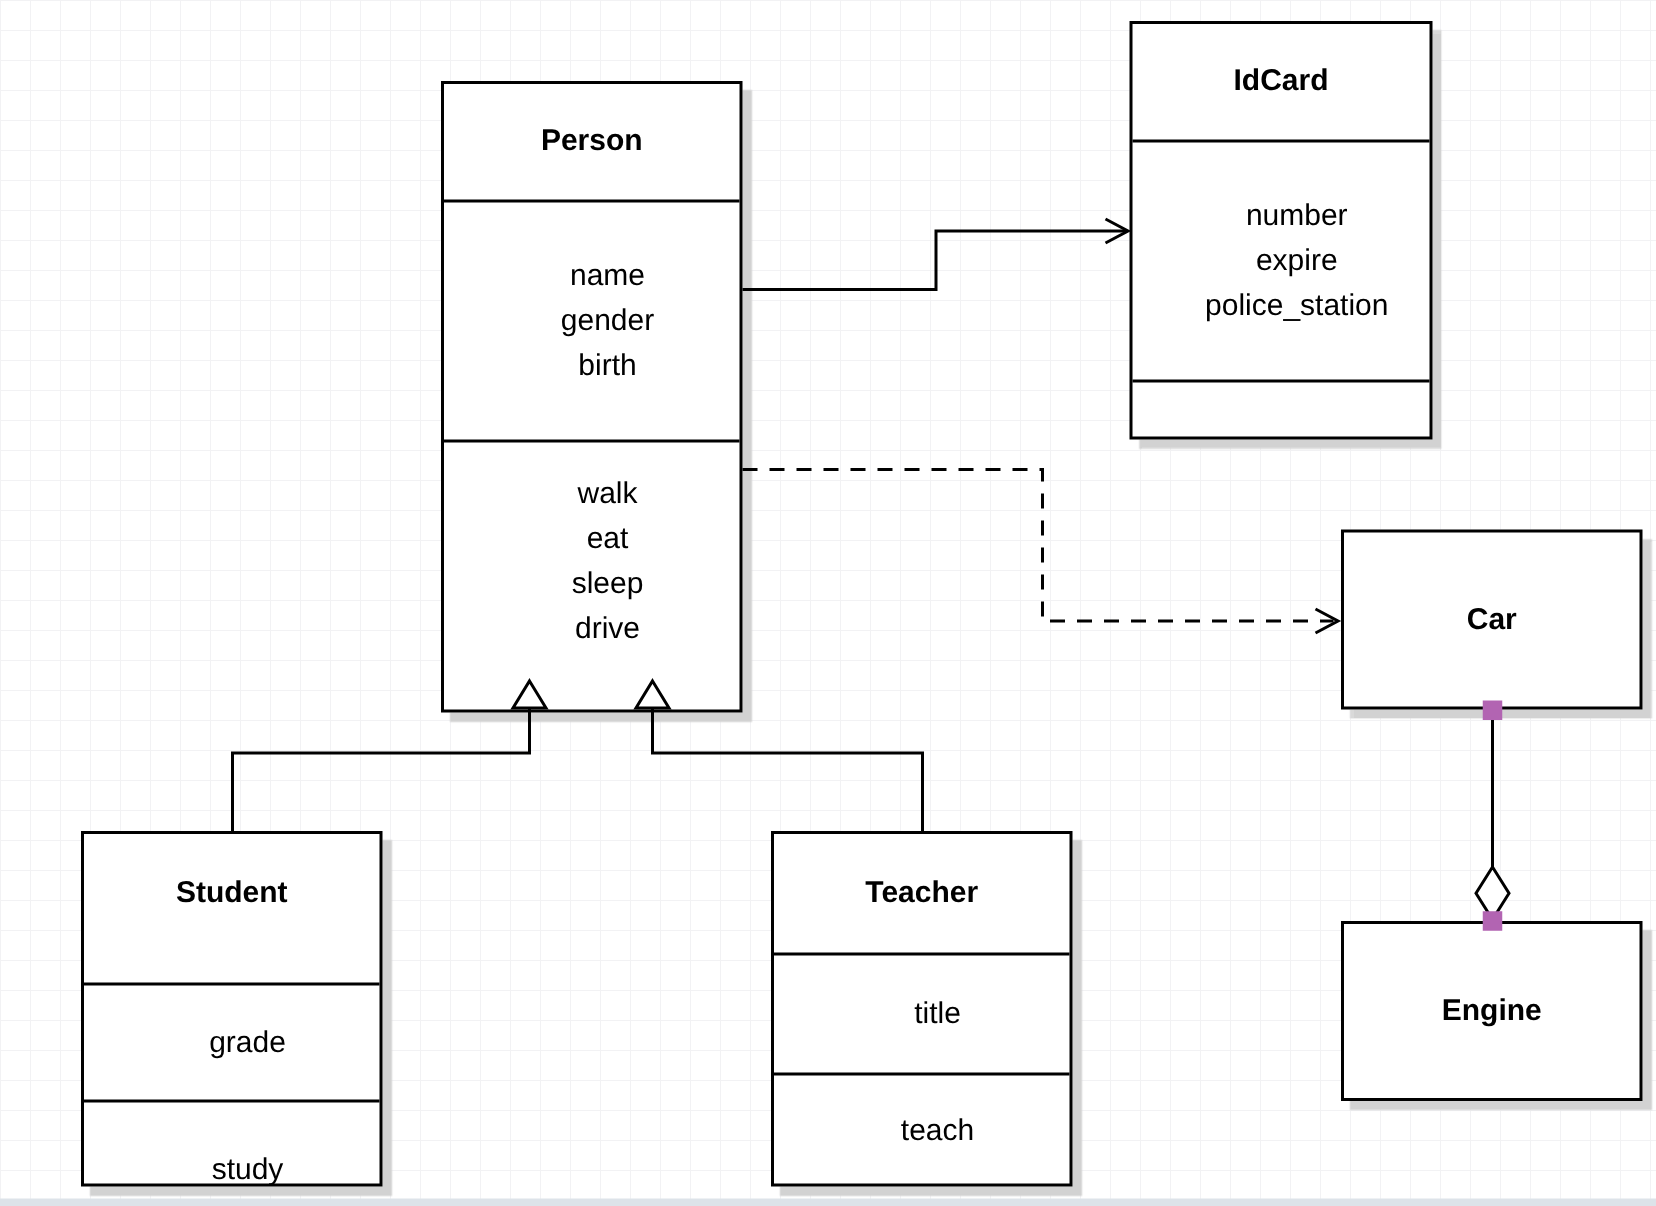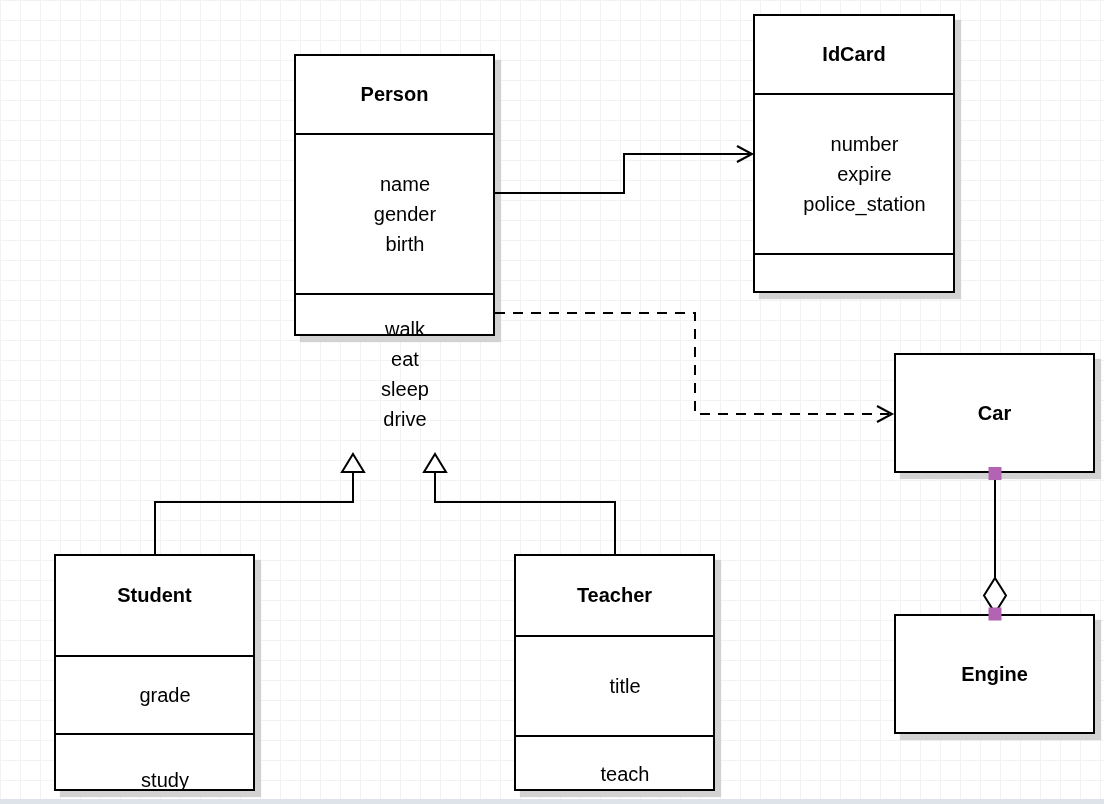--- a/index.html
+++ b/index.html
@@ -65,21 +65,21 @@
   .edge-dashed { stroke-dasharray: 10 8; }
   .marker-open { stroke: #000000; stroke-width: 2; fill: none; }
   .marker-hollow { stroke: #000000; stroke-width: 2; fill: #ffffff; }
   .endpoint-square { stroke: none; }
 </style>
 </head>
 <body>
 
 <div class="canvas">
 
-  <div class="uml-class" style="left:294px; top:54px; width:201px; height:282px;">
+  <div class="uml-class" style="left:294px; top:54px; width:201px; height:421px;">
     <div class="uml-title" style="height:77px;">Person</div>
     <div class="uml-section" style="height:160px;">
       <div>name</div>
       <div>gender</div>
       <div>birth</div>
     </div>
     <div class="uml-section" style="height:160px;">
       <div>walk</div>
       <div>eat</div>
       <div>sleep</div>
@@ -110,21 +110,21 @@
     <div class="uml-section" style="height:78px;margin-top:20px;">
       <div>grade</div>
     </div>
     <div class="uml-section" style="height:92px;">
       <div>study</div>
     </div>
   </div>
 
   <div class="uml-class" style="left:514px; top:554px; width:201px; height:237px;">
     <div class="uml-title" style="height:79px;">Teacher</div>
-    <div class="uml-section" style="height:100px;">
+    <div class="uml-section" style="height:80px;">
       <div>title</div>
     </div>
     <div class="uml-section" style="height:76px;">
       <div>teach</div>
     </div>
   </div>
 
   <svg class="edges-layer" width="1104" height="804" viewBox="0 0 1104 804" xmlns="http://www.w3.org/2000/svg">
 
     <g>

